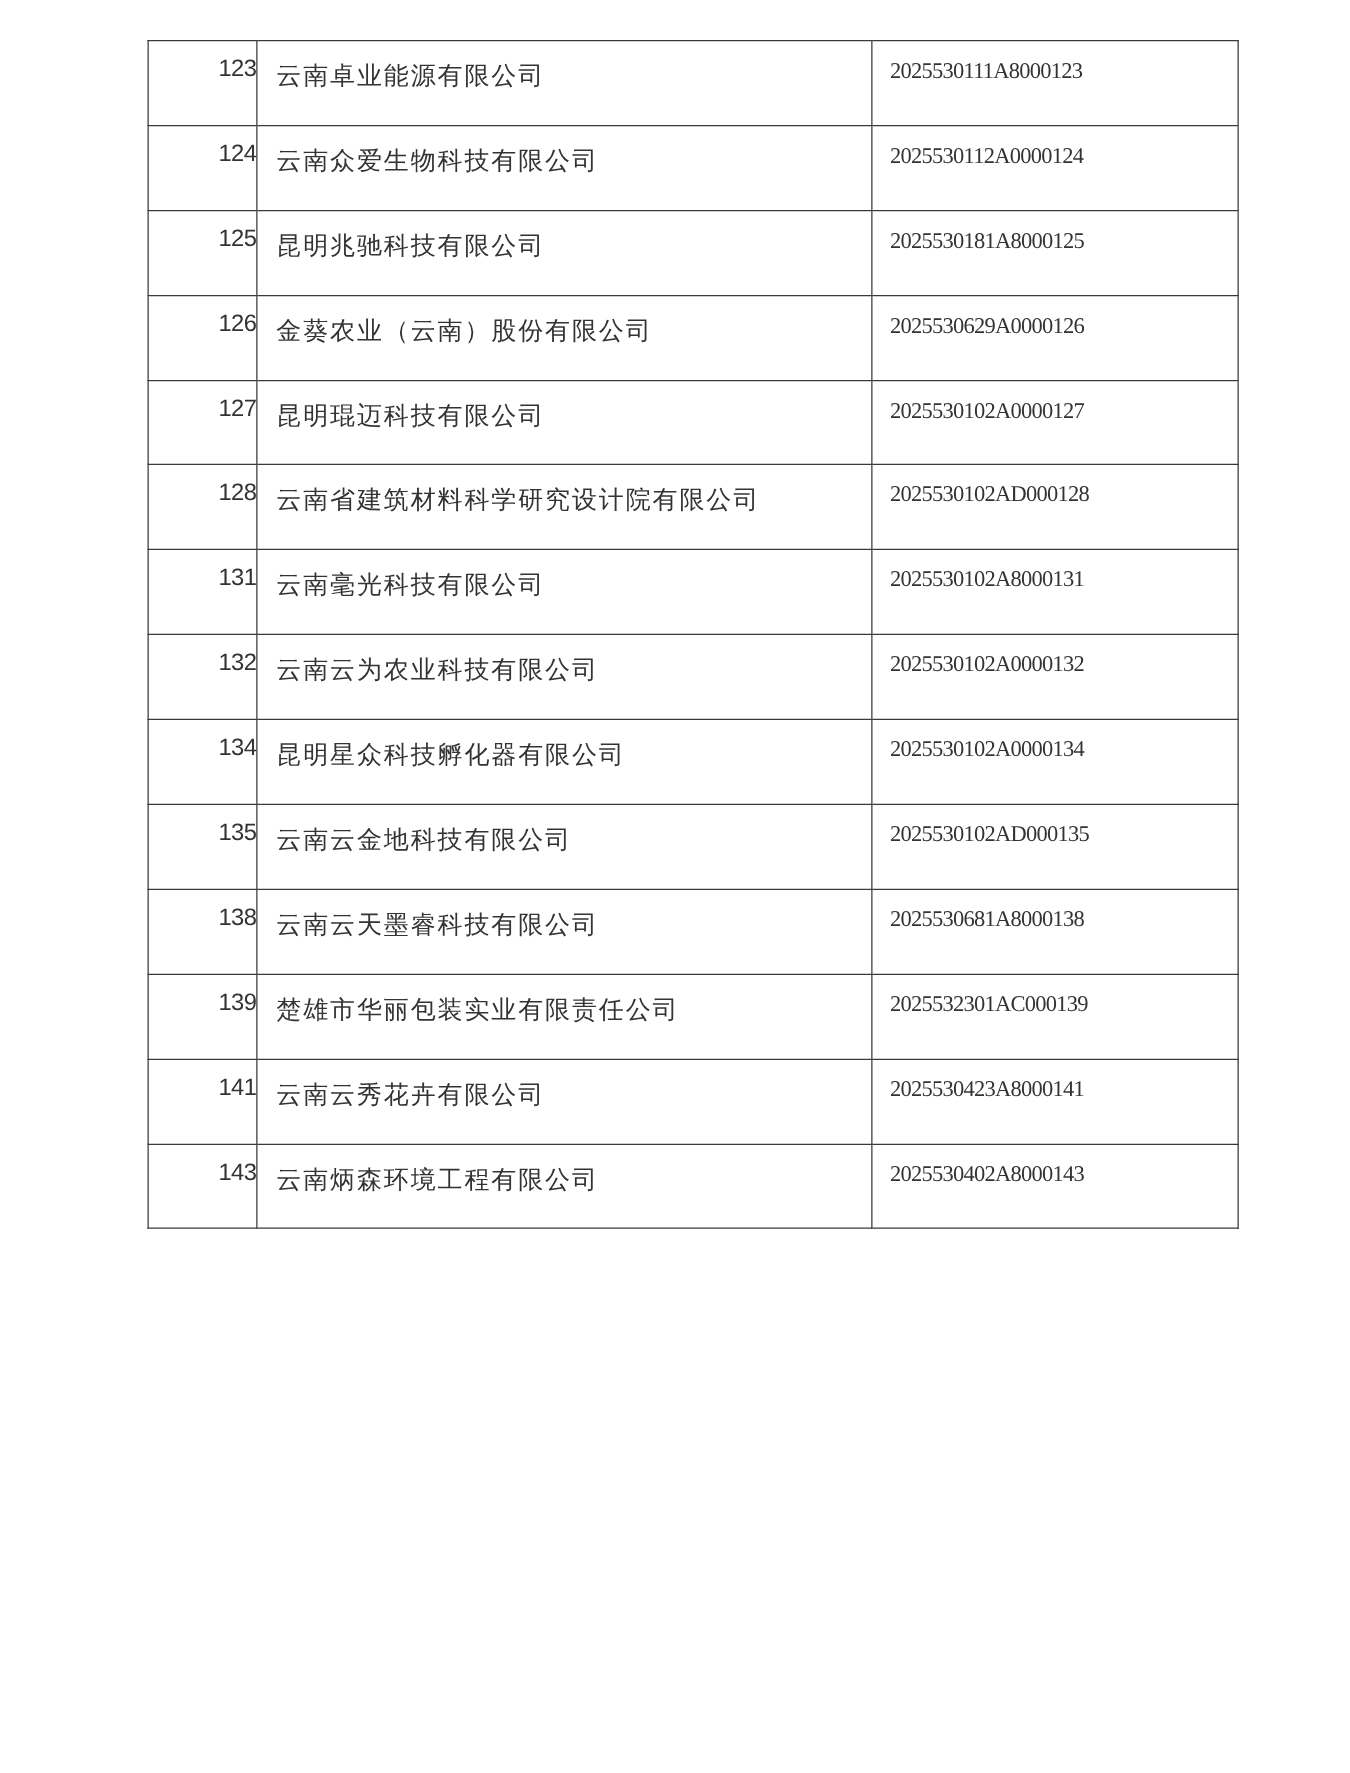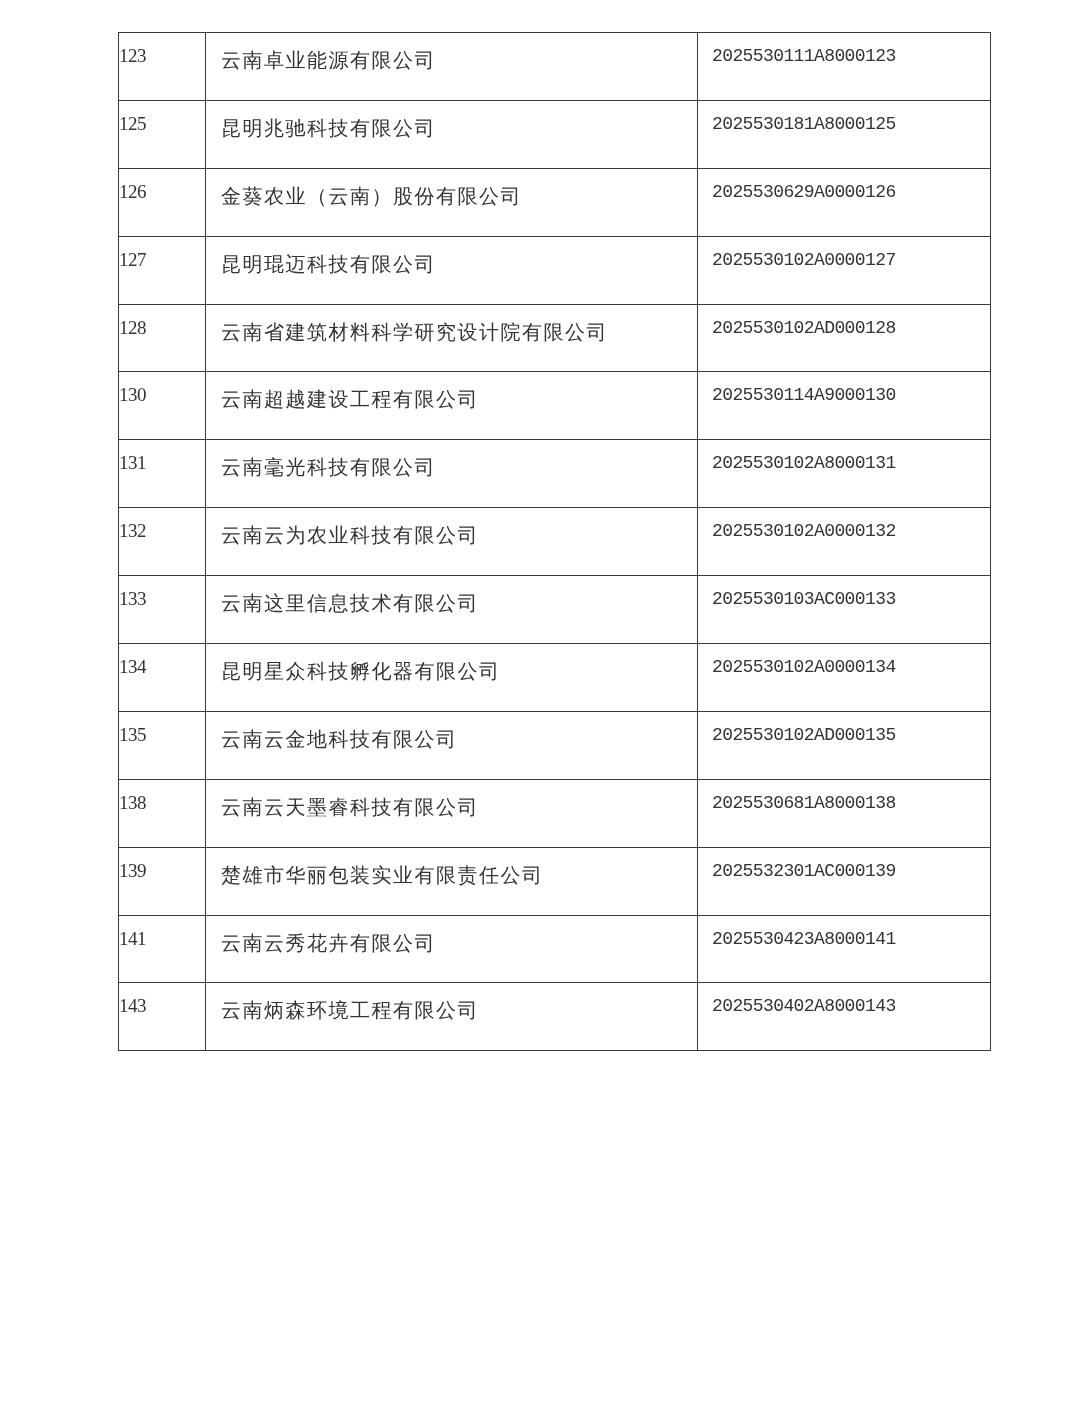--- a/index.html
+++ b/index.html
@@ -26,54 +26,59 @@
   }
   td {
     border: 1.5px solid #3a3a3a;
     height: 52.9px;
     padding: 0;
     color: #333333;
     vertical-align: top;
   }
   td.col-no {
     width: 86px;
-    text-align: left;
-    font-family: Liberation Serif, serif;
+    text-align: right;
+    font-family: Liberation Sans, sans-serif;
     font-size: 19px;
     padding-top: 12px;
     letter-spacing: -0.5px;
   }
   td.col-name {
     width: 476px;
     font-family: Liberation Serif, serif;
     font-size: 20px;
     padding-left: 15px;
     padding-top: 14px;
     letter-spacing: 1.5px;
   }
   td.col-code {
     width: 278px;
-    font-family: Liberation Mono, monospace;
+    font-family: Liberation Serif, serif;
     font-size: 18px;
     padding-left: 14px;
     padding-top: 13px;
     letter-spacing: -0.6px;
   }
   tr { height: 54.5px; }
 </style>
 </head>
 <body>
 
 <div class="table-wrap">
   <table>
     <tbody id="tbody">
         <tr>
           <td class="col-no">123</td>
           <td class="col-name">云南卓业能源有限公司</td>
           <td class="col-code">2025530111A8000123</td>
+        </tr>
+        <tr>
+          <td class="col-no">124</td>
+          <td class="col-name">云南众爱生物科技有限公司</td>
+          <td class="col-code">2025530112A0000124</td>
         </tr>
         <tr>
           <td class="col-no">125</td>
           <td class="col-name">昆明兆驰科技有限公司</td>
           <td class="col-code">2025530181A8000125</td>
         </tr>
         <tr>
           <td class="col-no">126</td>
           <td class="col-name">金葵农业（云南）股份有限公司</td>
           <td class="col-code">2025530629A0000126</td>
@@ -82,38 +87,28 @@
           <td class="col-no">127</td>
           <td class="col-name">昆明琨迈科技有限公司</td>
           <td class="col-code">2025530102A0000127</td>
         </tr>
         <tr>
           <td class="col-no">128</td>
           <td class="col-name">云南省建筑材料科学研究设计院有限公司</td>
           <td class="col-code">2025530102AD000128</td>
         </tr>
         <tr>
-          <td class="col-no">130</td>
-          <td class="col-name">云南超越建设工程有限公司</td>
-          <td class="col-code">2025530114A9000130</td>
-        </tr>
-        <tr>
           <td class="col-no">131</td>
           <td class="col-name">云南毫光科技有限公司</td>
           <td class="col-code">2025530102A8000131</td>
         </tr>
         <tr>
           <td class="col-no">132</td>
           <td class="col-name">云南云为农业科技有限公司</td>
           <td class="col-code">2025530102A0000132</td>
-        </tr>
-        <tr>
-          <td class="col-no">133</td>
-          <td class="col-name">云南这里信息技术有限公司</td>
-          <td class="col-code">2025530103AC000133</td>
         </tr>
         <tr>
           <td class="col-no">134</td>
           <td class="col-name">昆明星众科技孵化器有限公司</td>
           <td class="col-code">2025530102A0000134</td>
         </tr>
         <tr>
           <td class="col-no">135</td>
           <td class="col-name">云南云金地科技有限公司</td>
           <td class="col-code">2025530102AD000135</td>

